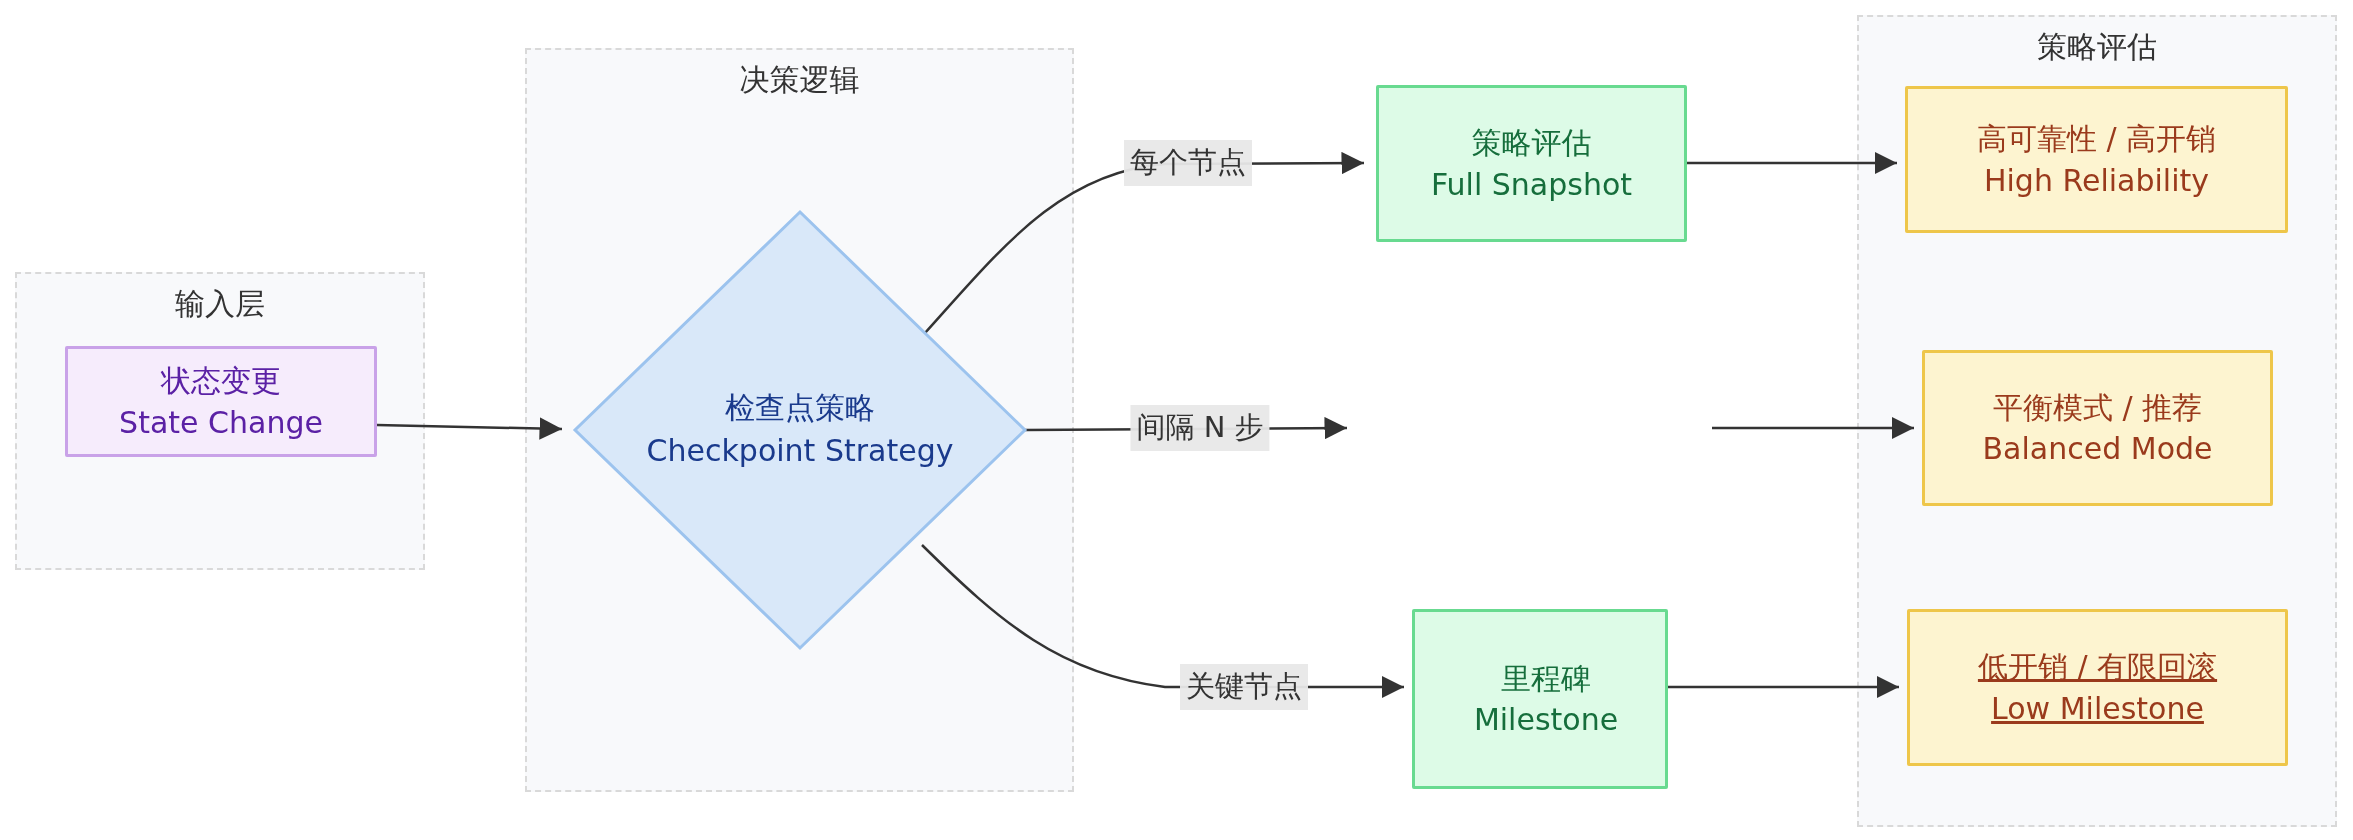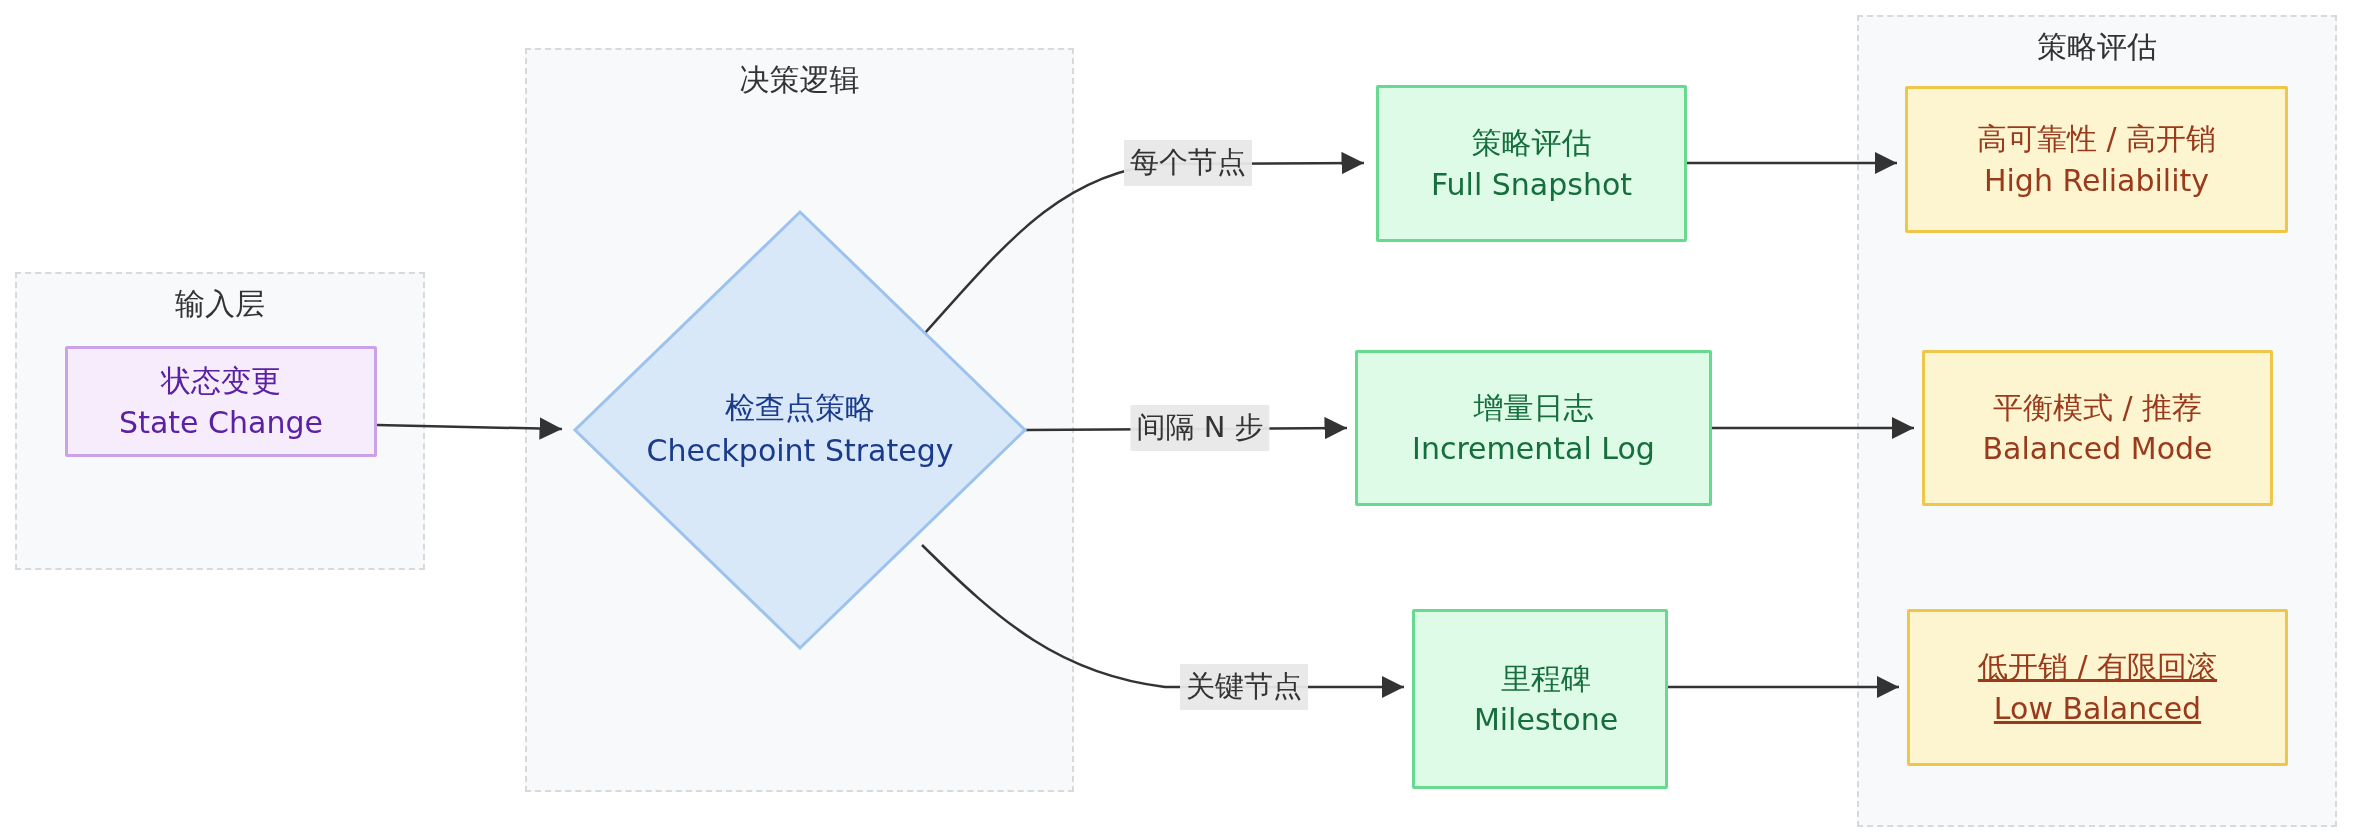--- a/index.html
+++ b/index.html
@@ -95,39 +95,35 @@
 
   <div id="n-strategy-text">
     <div>检查点策略</div>
     <div>Checkpoint Strategy</div>
   </div>
 
   <div class="node node-green" id="n-snapshot">
     <div>策略评估</div>
     <div>Full Snapshot</div>
   </div>
-  <div class="node node-green" id="n-incremental">
-    <div>增量日志</div>
-    <div>Incremental Log</div>
-  </div>
   <div class="node node-green" id="n-milestone">
     <div>里程碑</div>
     <div>Milestone</div>
   </div>
 
   <div class="node node-yellow" id="n-highrel">
     <div>高可靠性 / 高开销</div>
     <div>High Reliability</div>
   </div>
   <div class="node node-yellow" id="n-balanced">
     <div>平衡模式 / 推荐</div>
     <div>Balanced Mode</div>
   </div>
   <div class="node node-yellow" id="n-lowoverhead">
     <div>低开销 / 有限回滚</div>
-    <div>Low Balanced</div>
+    <div>Low Milestone</div>
   </div>
 
   <div class="edge-label" id="el-every">每个节点</div>
   <div class="edge-label" id="el-interval">间隔 N 步</div>
   <div class="edge-label" id="el-key">关键节点</div>
 
 </div>
 
 </body></html>

